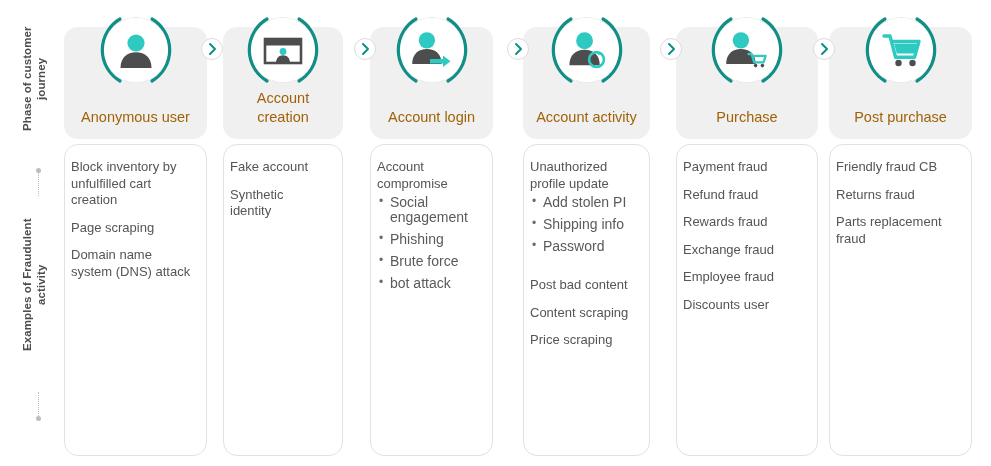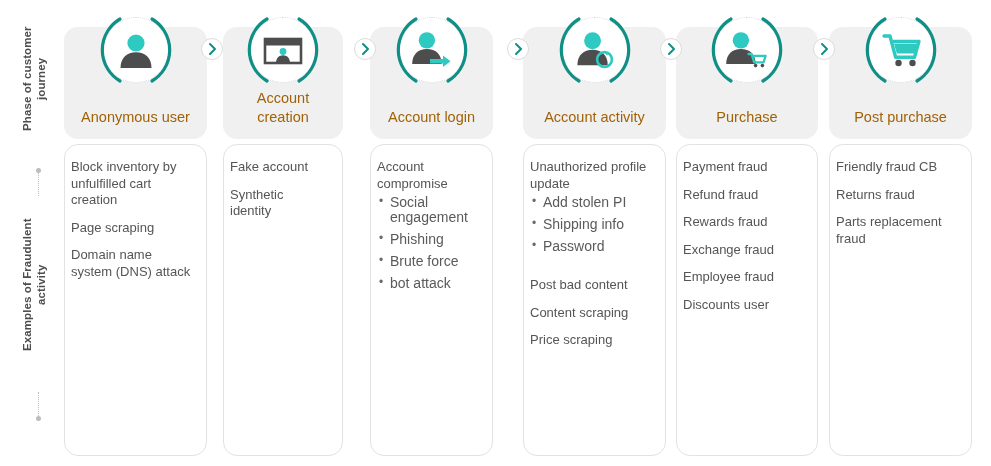--- a/index.html
+++ b/index.html
@@ -278,21 +278,21 @@
         </div>
         <div class="body-card">
           <div class="item has-sub"><span>Account compromise</span><ul class="sublist">
               <li>Social engagement</li>
               <li>Phishing</li>
               <li>Brute force</li>
               <li>bot attack</li>
             </ul></div>
         </div>
       </div>
-      <div class="column" style="left: 523px; width: 143px;">
+      <div class="column" style="left: 523px; width: 127px;">
         <div class="phase-card">
           <div class="phase-title">Account activity</div>
         </div>
         <div class="icon-medallion">
           <div class="disc"></div>
           <svg class="ring" viewBox="0 0 76 76" aria-hidden="true">
             <path d="M22 7 A36 36 0 0 0 22 69" fill="none" stroke="#0f8f86" stroke-width="3.2" stroke-linecap="round"></path>
             <path d="M54 7 A36 36 0 0 1 54 69" fill="none" stroke="#0f8f86" stroke-width="3.2" stroke-linecap="round"></path>
           </svg>
           <svg class="glyph" viewBox="0 0 44 44" aria-hidden="true">

